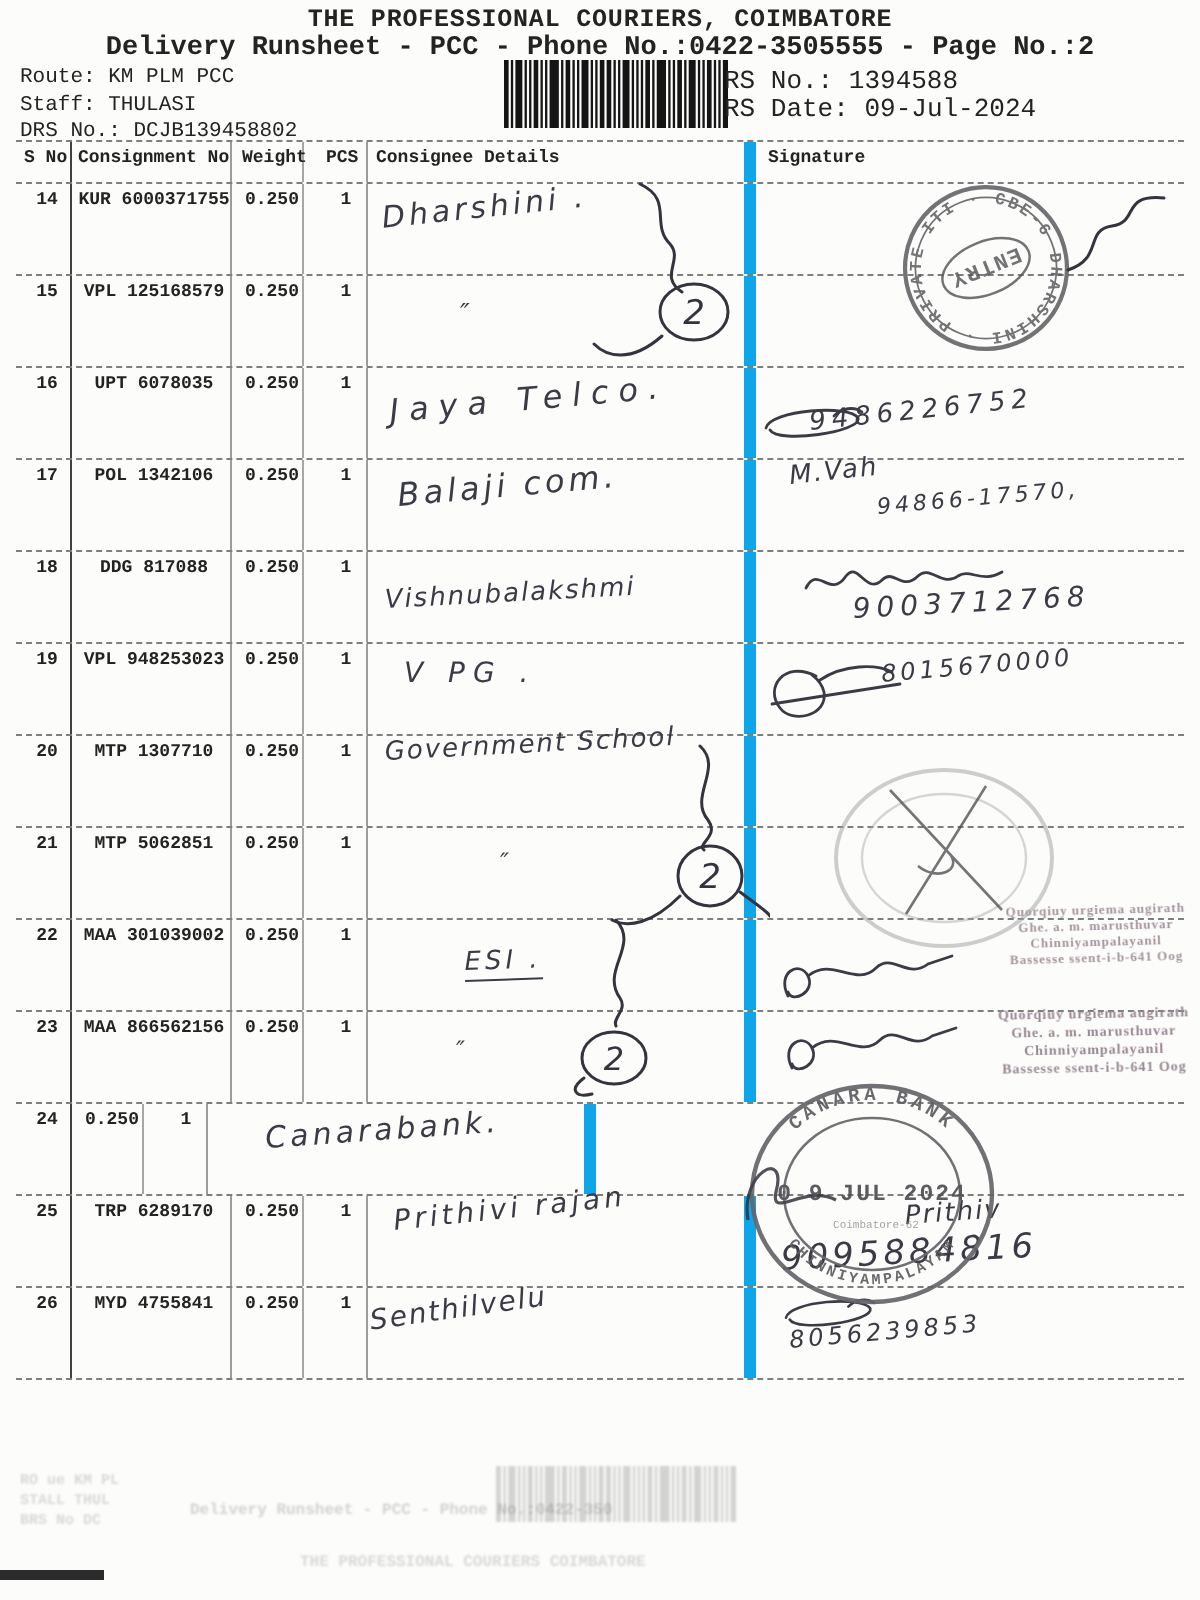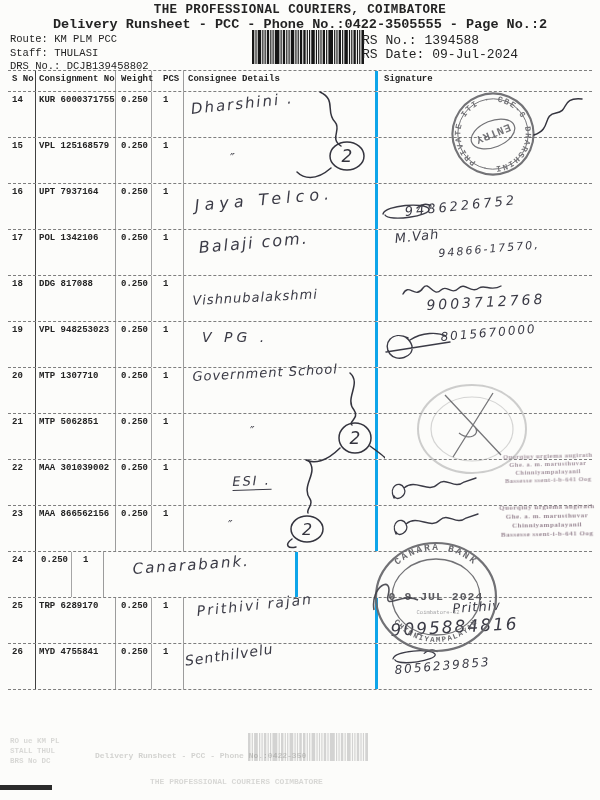--- a/index.html
+++ b/index.html
@@ -17,27 +17,27 @@
   .meta-right { position:absolute; left:362px; top:34px; font-size:13px;
                 font-weight:normal; line-height:14px; }
   .barcode { position:absolute; left:252px; top:30px; width:112px; height:34px; }
 
   
   .table { position:absolute; left:8px; top:70px; width:584px; z-index:2; }
   .thead, .trow { display:flex; }
   .thead { height:22px; border-top:1px dashed #7e7e7e; border-bottom:1px dashed #7e7e7e;
            font-size:9px; font-weight:bold; }
   .trow { position:relative; height:46px; border-bottom:1px dashed #7e7e7e;
-          font-size:9px; font-weight:bold; }
+          font-size:9px; font-weight:bold;text-align:center; }
   .c { position:relative; padding-top:3px; overflow:visible; }
   .c.sno       { width:28px;  padding-left:4px;  border-right:1px solid #404040; }
   .c.cons      { width:80px;  padding-left:3px;  border-right:1px solid #9c9c9c; }
   .c.wt        { width:36px;  padding-left:5px;  border-right:1px solid #a6a6a6; }
   .c.pcs       { width:32px;  padding-left:11px; border-right:1px solid #9c9c9c; }
-  .c.consignee { width:194px; padding-left:4px;  border-right:3px solid #0ea5e9; }
+  .c.consignee { width:194px; padding-left:4px;  border-right:6px solid #0ea5e9; }
   .c.sig       { flex:1; padding-left:6px; }
 
   
   .hw { position:absolute; font-family:"DejaVu Sans", sans-serif; font-style:italic;
         font-weight:400; color:#3b3b46; white-space:nowrap; transform-origin:left top; }
   .hw.u { border-bottom:1.3px solid #3b3b46; padding-bottom:1px; }
   .sq  { position:absolute; overflow:visible; }
   .sq path { fill:none; stroke:#3b3b46; stroke-width:1.4; stroke-linecap:round; }
 
   
@@ -156,21 +156,21 @@
       <div class="c consignee">
         <span class="hw hw-consignee" style="left: 46px; top: 12px; transform: rotate(0deg); font-size: 13px; letter-spacing: 0px;">″</span>
       </div>
       <div class="c sig">
         
         
       </div>
     </div>
         <div class="trow">
       <div class="c sno cell-sno">16</div>
-      <div class="c cons cell-cons">UPT 7937164</div>
+      <div class="c cons cell-cons">UPT 6078035</div>
       <div class="c wt cell-wt">0.250</div>
       <div class="c pcs cell-pcs">1</div>
       <div class="c consignee">
         <span class="hw hw-consignee" style="left: 10px; top: 12px; transform: rotate(-5deg); font-size: 16px; letter-spacing: 5px;">Jaya Telco.</span>
       </div>
       <div class="c sig">
 
         <span class="hw hw-phone" style="left: 26px; top: 20px; transform: rotate(-6deg); font-size: 13px; letter-spacing: 3px;">9486226752</span>
       <svg class="sq" viewBox="0 0 56 24" style="left: -2px; top: 16px; width: 62px; height: 24px;">
               <path d="M4,14 C6,5 46,2 50,9 C52,16 10,22 6,15 M38,8 C42,4 48,3 52,6"></path>

